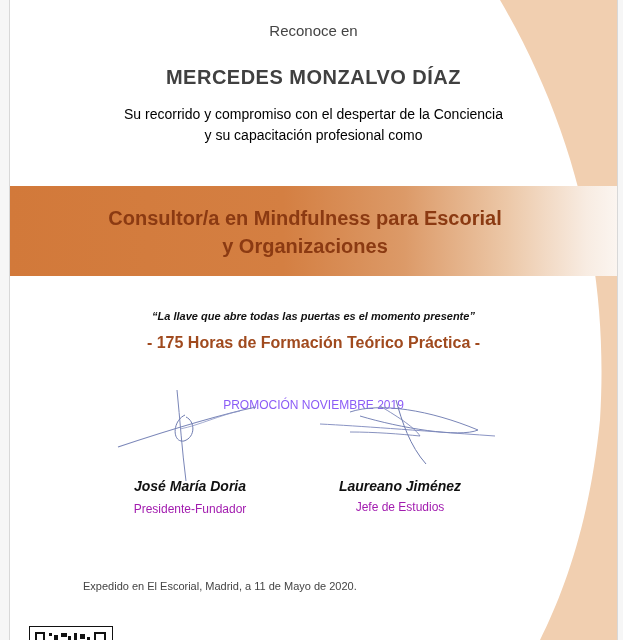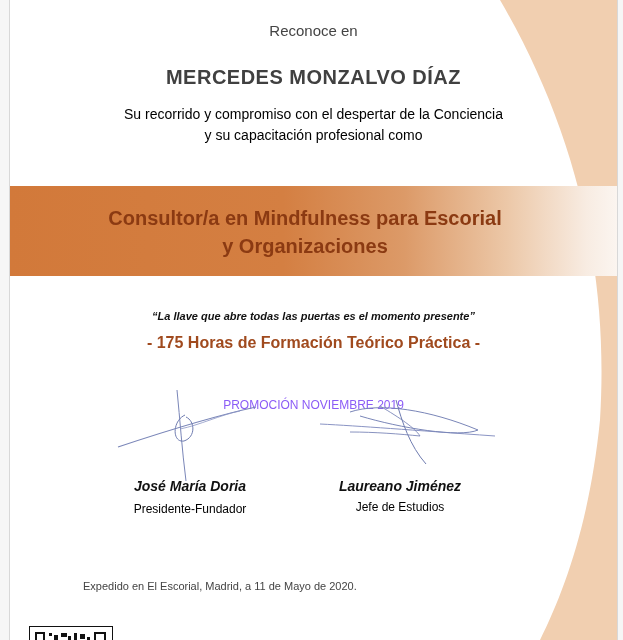--- a/index.html
+++ b/index.html
@@ -11,21 +11,21 @@
   .name { top:66px; font-size:20px; font-weight:bold; color:#404040; letter-spacing:0.5px; }
   .desc { top:104px; font-size:14px; color:#000000; line-height:21px; }
   .banner { position:absolute; left:0; top:186px; width:607px; height:90px; background:linear-gradient(to right, #d2793a 0%, #d47f42 45%, #dc9a68 65%, #ecc8a8 82%, #f8ece2 95%, #fbf5f0 100%); }
   .banner-title { position:absolute; left:0; top:18px; width:590px; text-align:center; font-size:20px; font-weight:bold; color:#8b3a12; line-height:28px; }
   .quote { top:310px; font-size:11px; font-style:italic; font-weight:bold; color:#111; }
   .hours { top:334px; font-size:16px; font-weight:bold; color:#a04a1e; }
   .promo { top:366px; font-size:12px; color:#8b5cf6;margin-top:32px; }
   .sig { position:absolute; }
   .signer { position:absolute; text-align:center; }
   .signer .n { font-size:14px; font-weight:bold; color:#111;font-style:italic; }
-  .signer .r { font-size:12px; color:#000000; margin-top:8px; }
+  .signer .r { font-size:12px; color:#a21caf; margin-top:8px; }
   .expedido { position:absolute; left:73px; top:580px; font-size:11px; color:#444; }
   .qr { position:absolute; left:19px; top:626px; width:82px; height:20px; border:1px solid #111; background:#fff; }
 </style>
 </head>
 <body>
 
 <div class="page">
   <svg class="peach" viewBox="0 0 607 640">
     <path d="M490,0 C560,120 600,260 590,420 C580,520 555,590 530,640 L607,640 L607,0 Z" fill="#f1cfb0"></path>
   </svg>

